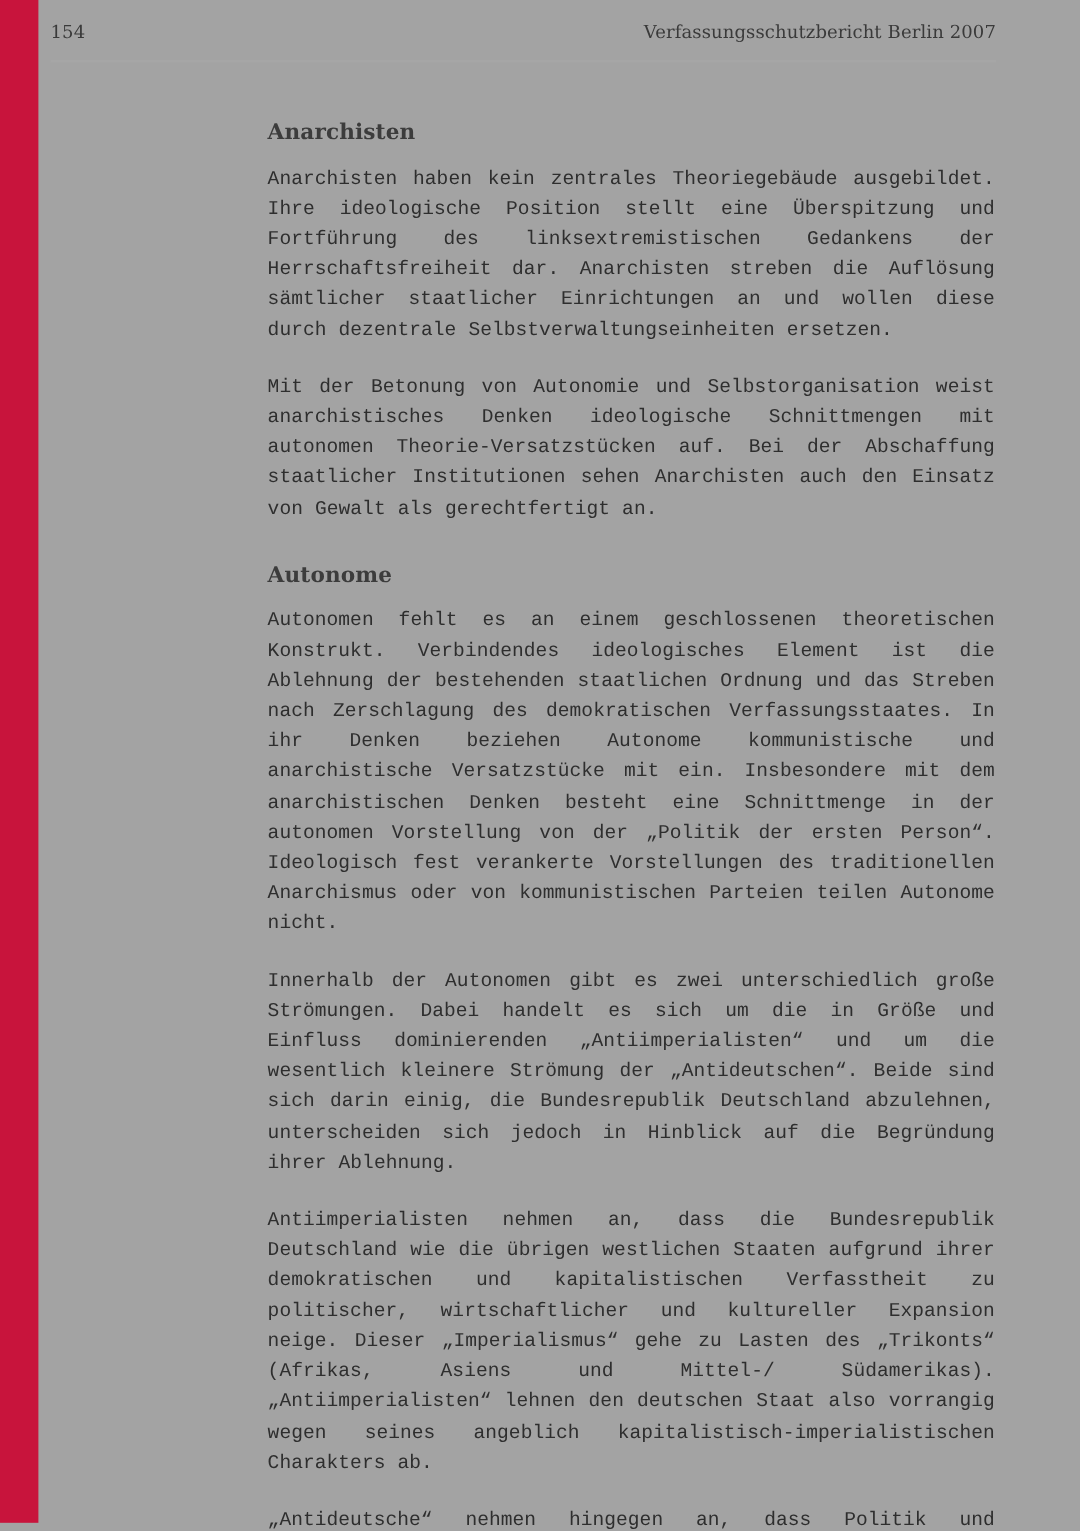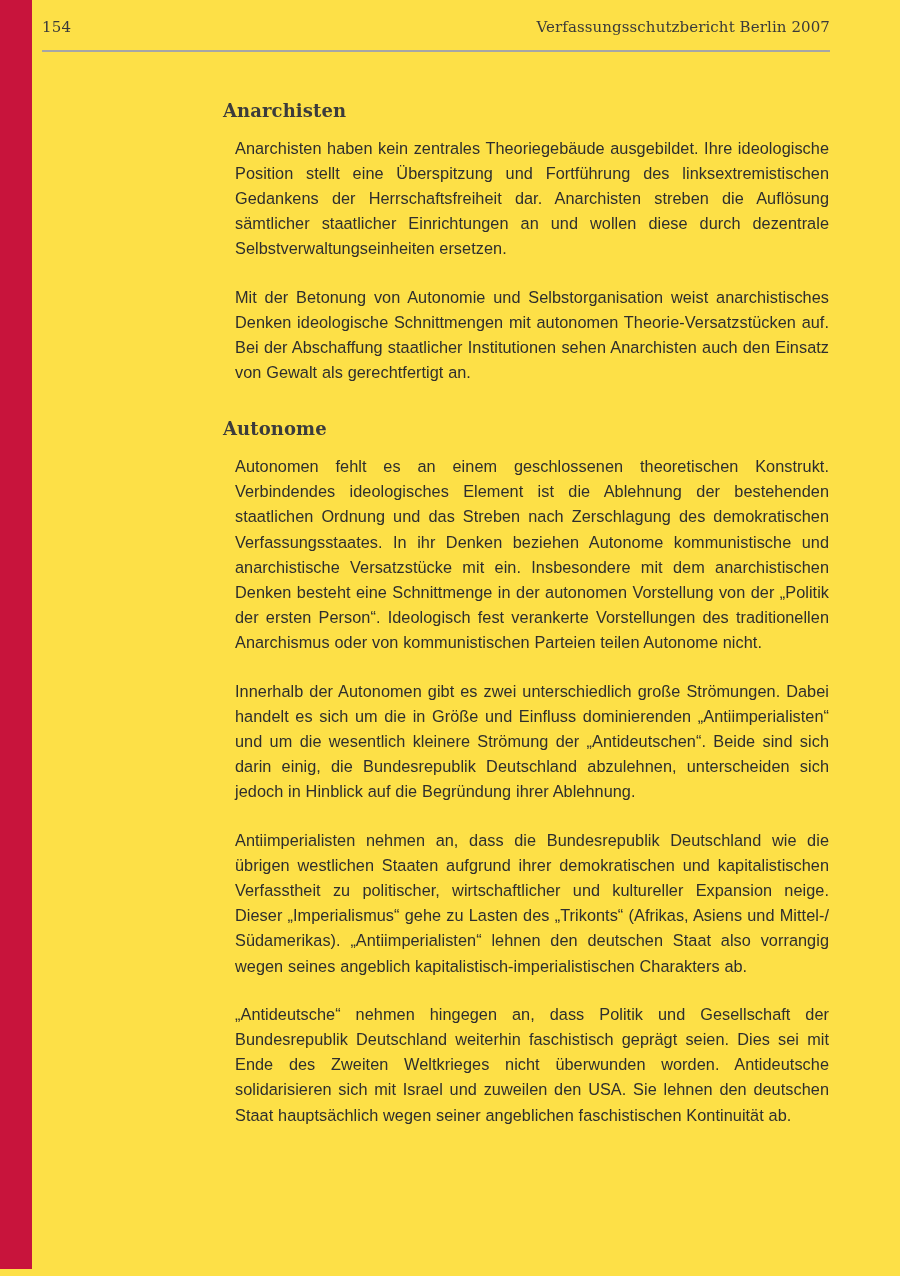--- a/index.html
+++ b/index.html
@@ -4,21 +4,21 @@
 <style>
   html, body {
     margin: 0;
     padding: 0;
     background: #ffffff;
   }
   .page {
     position: relative;
     width: 900px;
     height: 1276px;
-    background: #fde047;
+    background: #a3a3a3;
     overflow: hidden;
     font-family: "DejaVu Serif", "Liberation Serif", serif;
   }
   
   .spine {
     position: absolute;
     left: 0;
     top: 0;
     width: 32px;
     height: 1269px;
@@ -65,25 +65,25 @@
     font-size: 18px;
     color: #3c3c3c;
     margin: 0 0 14px 0;
     line-height: 1.2;
     letter-spacing: 0.1px;
   }
   h2.section-heading.spaced {
     margin-top: 33px;
   }
   p.body-text {
-    font-family: Liberation Sans, sans-serif;
+    font-family: Liberation Mono, monospace;
     font-size: 16.3px;
     line-height: 25.2px;
     color: #2e2e2e;
-    margin: 0 0 23px 12px;
+    margin: 0 0 23px 0;
     text-align: justify;
     text-justify: inter-word;
     hyphens: manual;
     -webkit-hyphens: manual;
     letter-spacing: 0.05px;
     word-spacing: 0.2px;
   }
   p.body-text:last-child { margin-bottom: 0; }
 </style>
 </head>

